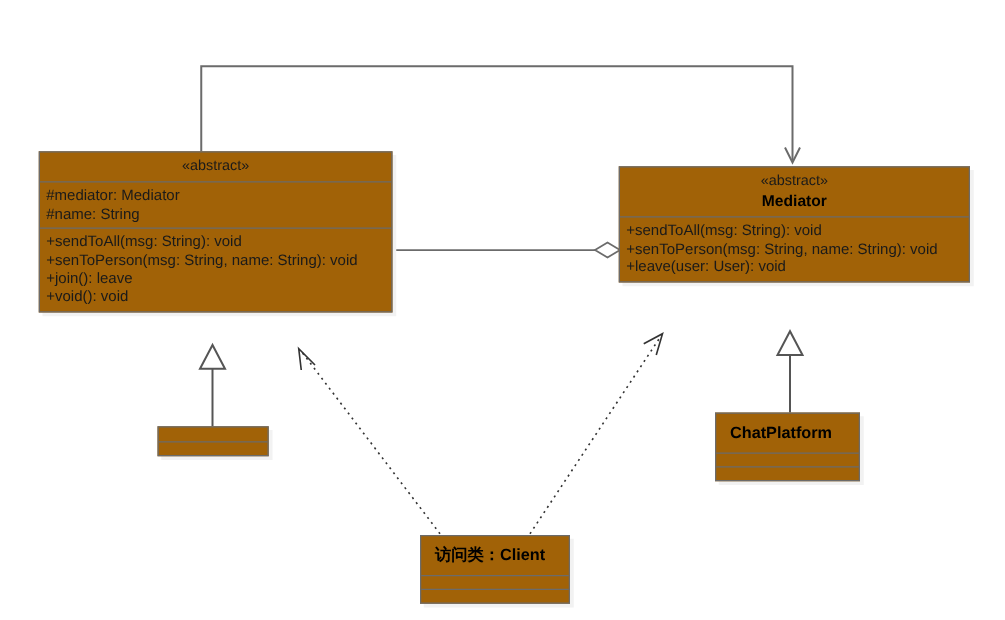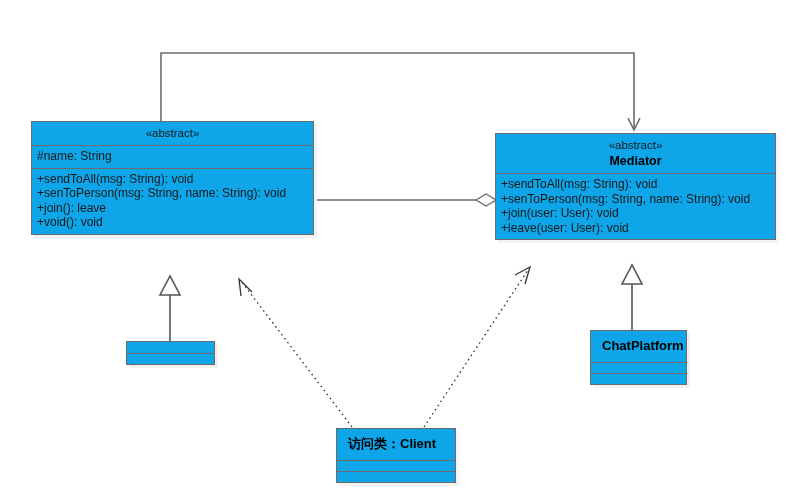--- a/index.html
+++ b/index.html
@@ -25,21 +25,21 @@
     position: absolute;
     left: 0;
     top: 0;
     width: 804px;
     height: 496px;
     pointer-events: none;
   }
   .uml-class {
     position: absolute;
     box-sizing: border-box;
-    background: #0ea5e9;
+    background: #a16207;
     border: 1.6px solid #6b6b6b;
     box-shadow: 3px 3px 0 0 #f2f2f2;
   }
   .compartment {
     box-sizing: border-box;
     padding: 3px 5px 4px 5px;
   }
   .compartment + .compartment {
     border-top: 1.4px solid #6b6b6b;
   }
@@ -77,21 +77,21 @@
     color: #000000;
     line-height: 17px;
     white-space: nowrap;
     text-align: left;
     padding: 3px 6px 4px 6px;
   }
   
   #class-user        { left: 31px;  top: 121px; width: 283px; }
   #class-mediator    { left: 495px; top: 133px; width: 281px; }
   #class-normaluser  { left: 126px; top: 341px; width: 89px;  }
-  #class-chatplatform{ left: 590px; top: 330px; width: 97px;  }
+  #class-chatplatform{ left: 572px; top: 330px; width: 116px;  }
   #class-client      { left: 336px; top: 428px; width: 120px; }
 </style>
 </head>
 <body>
 
 <div id="diagram-canvas">
 
   <svg id="edge-layer" width="804" height="496" viewBox="0 0 804 496" xmlns="http://www.w3.org/2000/svg">
 
     <g>
@@ -123,39 +123,39 @@
       <line x1="424" y1="427" x2="528" y2="270" stroke="#333333" stroke-width="1.3" stroke-dasharray="1.6 3.4"></line>
       <path d="M 515,275 L 530,267 L 525,284" fill="none" stroke="#333333" stroke-width="1.3"></path>
     </g>
   </svg>
 
   <div class="uml-class" id="class-user">
     <div class="compartment c-header">
       <div class="stereotype">«abstract»</div>
     </div>
     <div class="compartment">
+      <div class="member">#mediator: Mediator</div>
       <div class="member">#name: String</div>
     </div>
     <div class="compartment">
       <div class="member">+sendToAll(msg: String): void</div>
       <div class="member">+senToPerson(msg: String, name: String): void</div>
       <div class="member">+join(): leave</div>
       <div class="member">+void(): void</div>
     </div>
   </div>
 
   <div class="uml-class" id="class-mediator">
     <div class="compartment c-header">
       <div class="stereotype">«abstract»</div>
       <div class="class-name">Mediator</div>
     </div>
     <div class="compartment">
       <div class="member">+sendToAll(msg: String): void</div>
       <div class="member">+senToPerson(msg: String, name: String): void</div>
-      <div class="member">+join(user: User): void</div>
       <div class="member">+leave(user: User): void</div>
     </div>
   </div>
 
   <div class="uml-class" id="class-normaluser">
     <div class="compartment empty"></div>
     <div class="compartment empty"></div>
   </div>
 
   <div class="uml-class" id="class-chatplatform">

